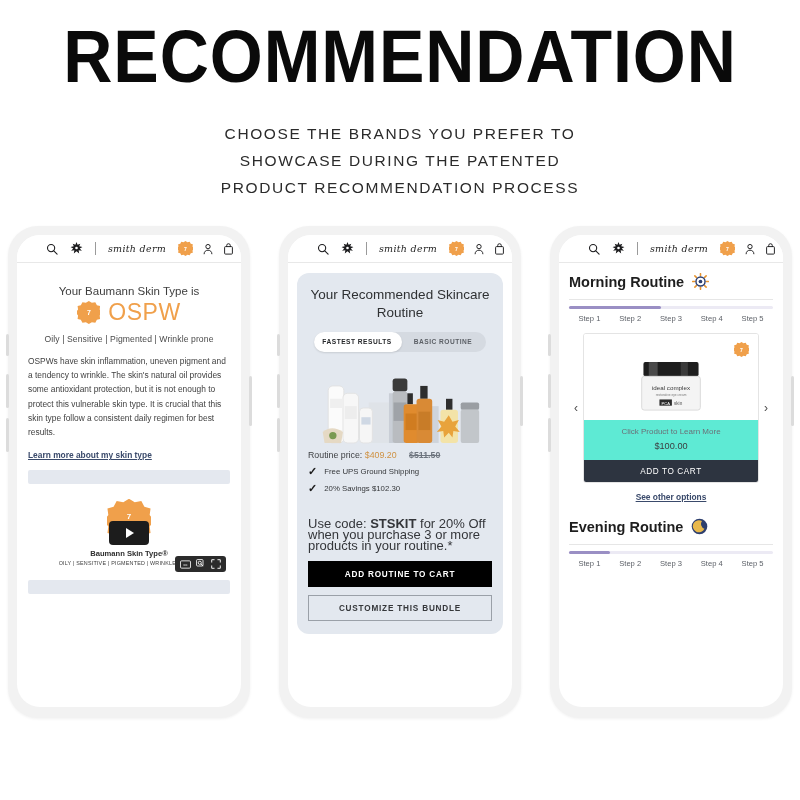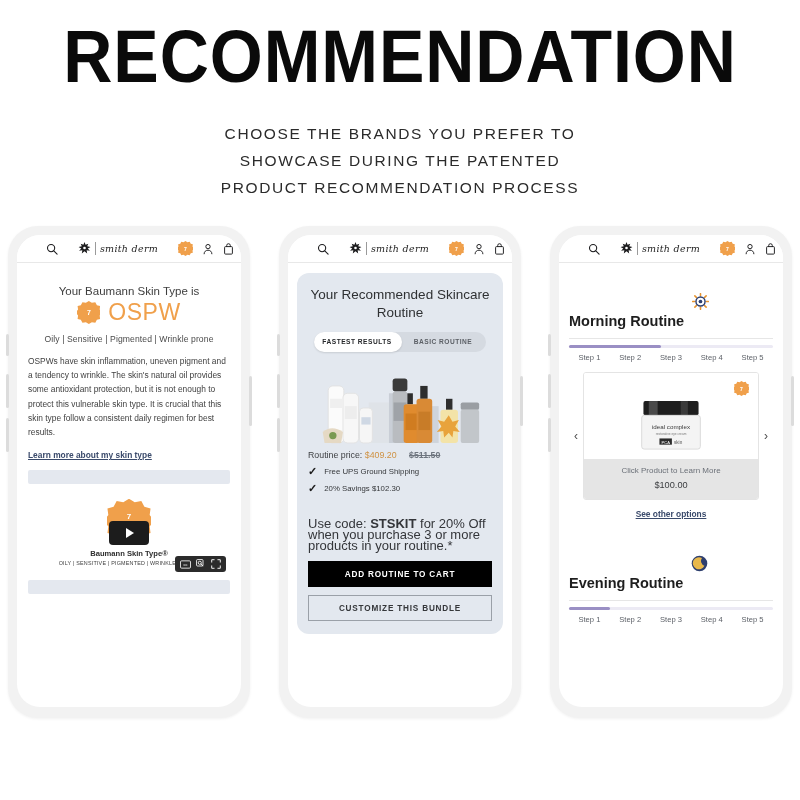--- a/index.html
+++ b/index.html
@@ -75,21 +75,21 @@
     display: flex; align-items: center;
     padding: 0 7px;
     border-bottom: 1px solid #e8e8e8;
     flex: 0 0 auto;
     background: #fff;
   }
   .appbar .ic { color: #1d1d1f; display: flex; align-items: center; }
   .hamburger { width: 13px; }
   .hamburger span { display: block; height: 1.4px; background: #1d1d1f; margin: 2.6px 0; border-radius: 1px; }
   .searchglass { margin-left: 9px; }
-  .brand { display: flex; align-items: center; gap: 4px; margin-left: auto; margin-right: auto; }
+  .brand { display: flex; align-items: center; gap: 12px; margin-left: auto; margin-right: auto; }
   .brand .leaf { width: 13px; height: 15px; }
   .brand .divider { width: 1px; height: 13px; background: #9a9a9a; }
   .brand .wordmark {
     font-family: "DejaVu Serif", serif;
     font-style: italic;
     font-size: 9.5px;
     letter-spacing: 0.3px;
     color: #222;
     white-space: nowrap;
   }
@@ -208,40 +208,40 @@
     margin-top: 8px; height: 26px; background: transparent;
     border: 1px solid #9aa0a8; color: #35373a;
     font-size: 8.2px; font-weight: 700; letter-spacing: 0.8px;
     display: flex; align-items: center; justify-content: center;
     width: 100%; cursor: pointer;
   }
 
   
   .p3 { padding: 10px 10px 0 10px; }
   .rt-head { display: flex; align-items: center; gap: 8px; }
-  .rt-head h2 { font-size: 14.5px; font-weight: 700; color: #1e1e1e; margin-top: 40px; }
+  .rt-head h2 { font-size: 14.5px; font-weight: 700; color: #1e1e1e; }
   .sun, .moon { width: 17px; height: 17px; flex: 0 0 auto; }
   .rule { height: 1px; background: #e6e6e6; margin-top: 9px; }
   .steps { margin-top: 6px; }
   .track { height: 3px; background: #eceaf4; border-radius: 2px; position: relative; }
   .track .fill { position: absolute; left: 0; top: 0; height: 3px; background: #9a8fc4; border-radius: 2px; }
   .steplabels { display: flex; margin-top: 5px; }
   .steplabels span { flex: 1; text-align: center; font-size: 7.6px; color: #5b5f66; }
   .carousel { display: flex; align-items: center; margin-top: 10px; }
   .arrow { width: 14px; text-align: center; color: #4d4d4d; font-size: 12px; cursor: pointer; flex: 0 0 auto; }
   .pcard { flex: 1; border: 1px solid #e4e4e4; border-radius: 3px; overflow: hidden; position: relative; }
   .pcard .burst-tl {
     position: absolute; right: 9px; top: 8px;
     width: 15px; height: 15px; background: #f0a04b;
     clip-path: polygon(50% 0%,63% 8%,78% 5%,85% 18%,99% 22%,97% 37%,107% 50%,97% 63%,99% 78%,85% 82%,78% 95%,63% 92%,50% 100%,37% 92%,22% 95%,15% 82%,1% 78%,3% 63%,-7% 50%,3% 37%,1% 22%,15% 18%,22% 5%,37% 8%);
     display: flex; align-items: center; justify-content: center;
     color: #fff; font-size: 5px; font-weight: 700;
   }
   .pimgbox { height: 86px; display: flex; align-items: flex-end; justify-content: center; background: #fff; padding-bottom: 4px; }
-  .pinfo { background: #e5e5e5; padding: 7px 6px 9px 6px; text-align: center; }
+  .pinfo { background: #5eead4; padding: 7px 6px 9px 6px; text-align: center; }
   .pinfo .learn { font-size: 8px; color: #6b7078; }
   .pinfo .pname { font-size: 10.4px; font-weight: 700; color: #1d1d1d; line-height: 14px; margin-top: 3px; }
   .pinfo .pprice { font-size: 9.2px; color: #3b3d40; margin-top: 5px; }
   .addcart {
     height: 22px; background: #2d3440; color: #fff;
     font-size: 8.2px; font-weight: 400; letter-spacing: 0.6px;
     display: flex; align-items: center; justify-content: center;
     width: 100%; border: none; cursor: pointer;
   }
   .otherlink {
@@ -570,20 +570,21 @@
                   <text x="45" y="42" font-size="3.6" text-anchor="middle" fill="#7a7a7a" font-family="Liberation Sans">restorative eye cream</text>
                   <rect x="32" y="46" width="14" height="7" fill="#2b2b2b"></rect>
                   <text x="39" y="51.7" font-size="4.6" text-anchor="middle" fill="#fff" font-family="Liberation Sans">PCA</text>
                   <text x="53" y="51.8" font-size="5.2" text-anchor="middle" fill="#555" font-family="Liberation Sans">skin</text>
                 </svg>
               </div>
               <div class="pinfo">
                 <div class="learn">Click Product to Learn More</div>
                 <div class="pprice">$100.00</div>
               </div>
+              <button class="addcart">ADD TO CART</button>
             </div>
             <div class="arrow">›</div>
           </div>
 
           <a class="otherlink" href="#">See other options</a>
 
           <div class="evening">
             <div class="rt-head">
               <h2>Evening Routine</h2>
               <svg class="moon" viewBox="0 0 24 24">

